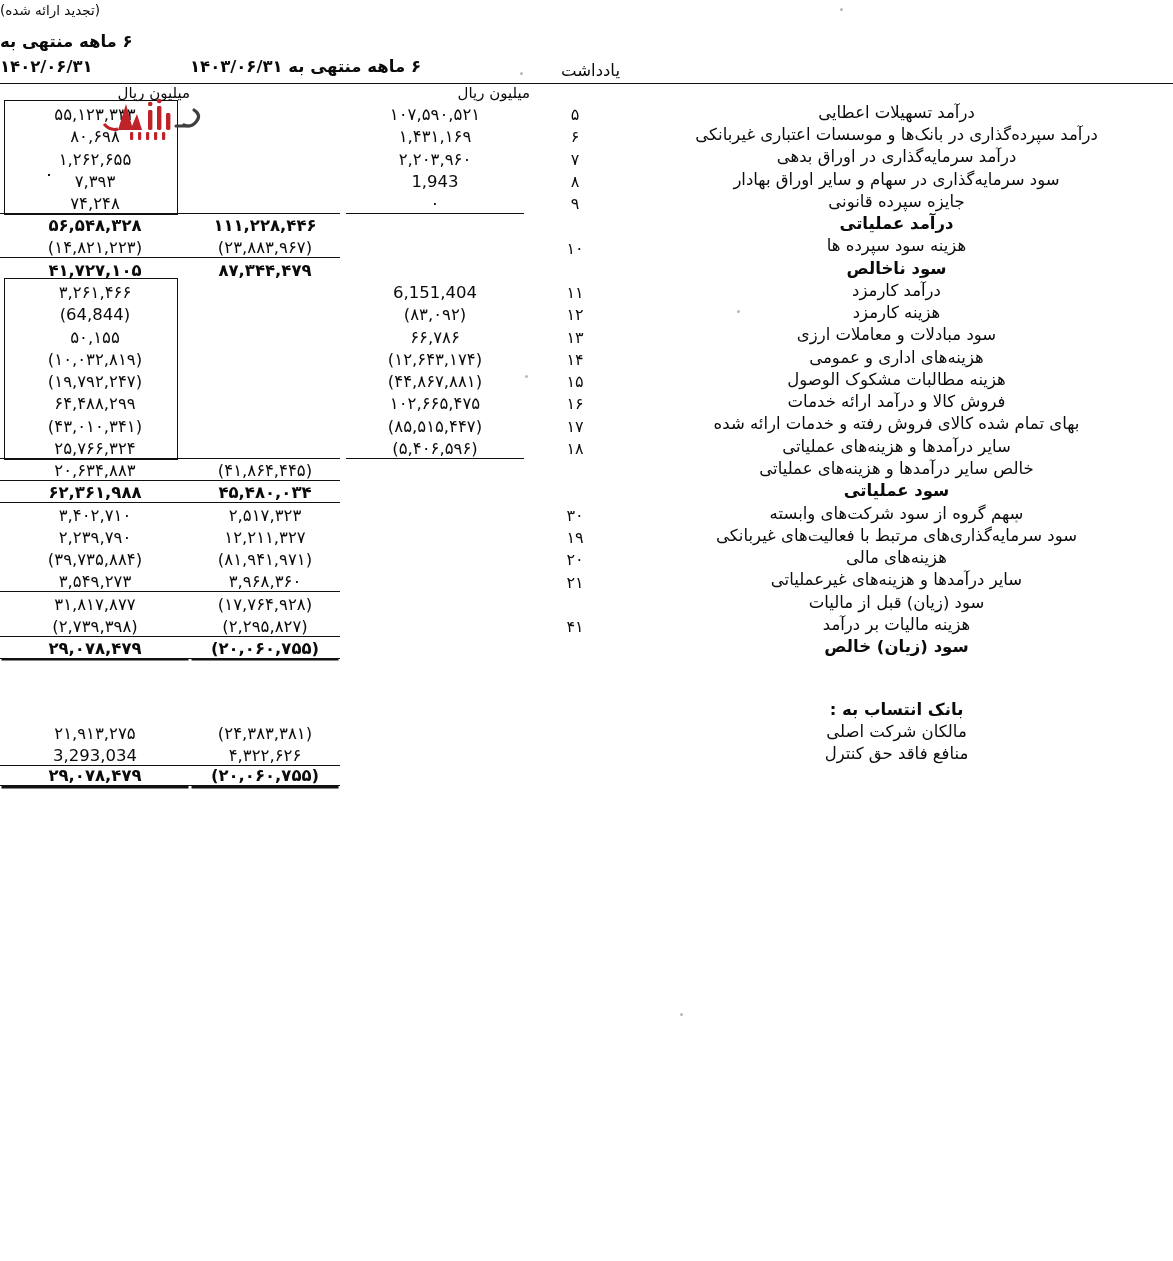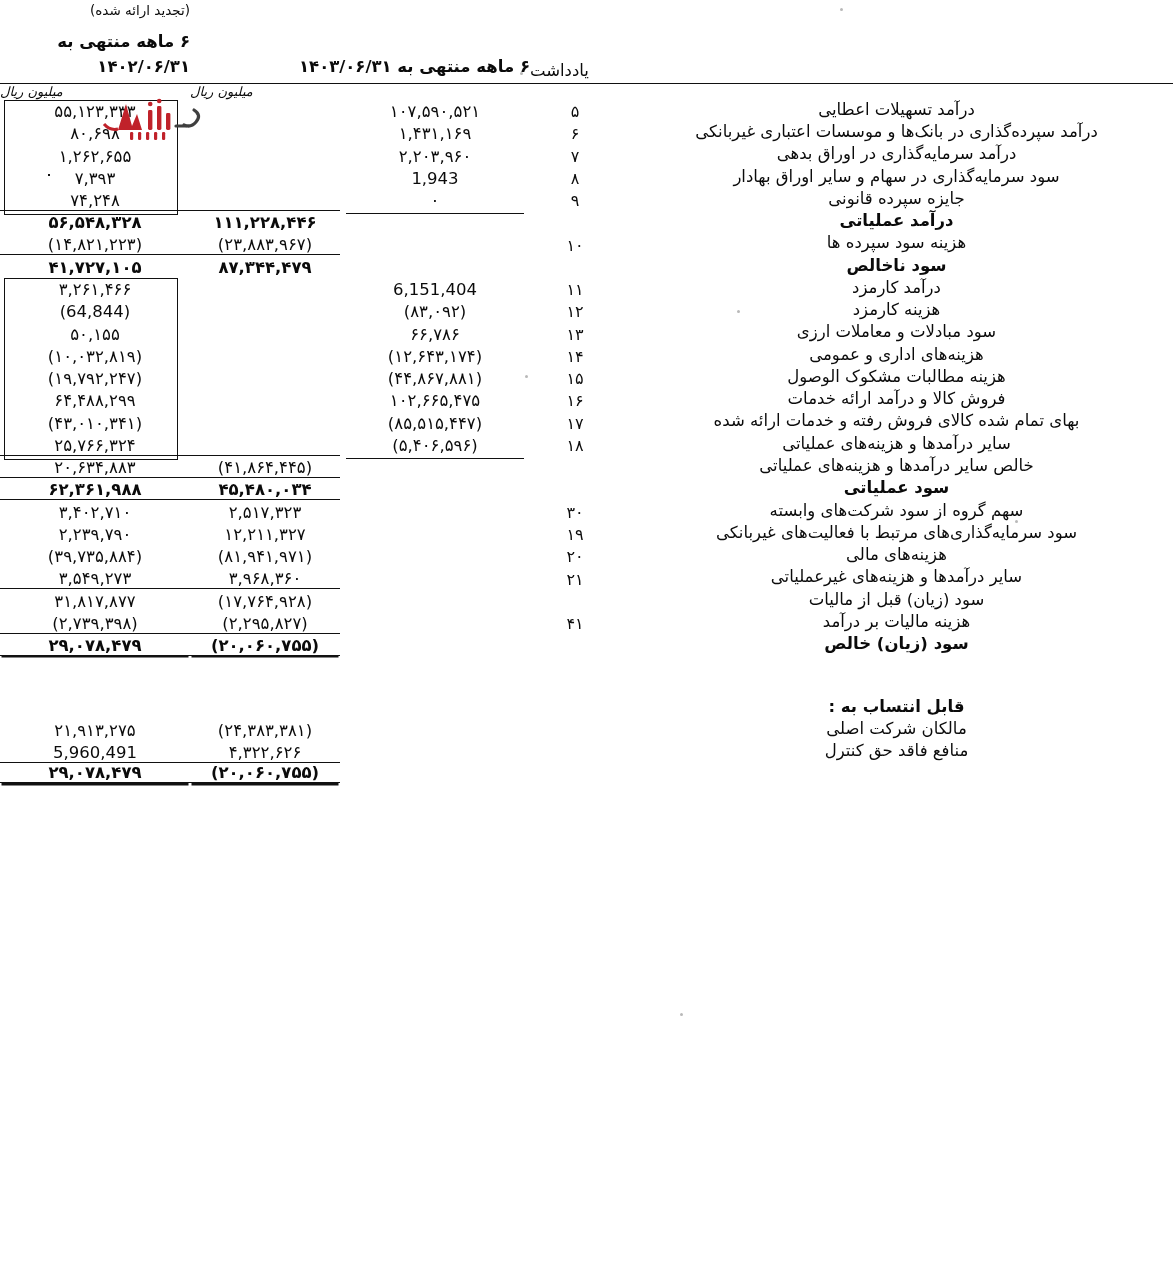--- a/index.html
+++ b/index.html
@@ -40,44 +40,43 @@
 
   
   col.c-label { width: 553px; }
   col.c-note  { width: 90px; }
   col.c-sub   { width: 190px; }
   col.c-tot   { width: 150px; }
   col.c-prev  { width: 190px; }
 
   
   .hdr-cell {
-    text-align: right;
+    text-align: left;
     font-size: 16.5px;
     line-height: 1.5;
     padding-bottom: 6px;
     font-weight: bold;
     letter-spacing: .2px;
   }
   .hdr-restated {
     font-size: 13.5px;
     font-weight: normal;
     display: block;
     margin-bottom: 10px;
   }
   .hdr-note {
-    text-align: left;
+    text-align: right;
     font-size: 16.5px;
     padding-bottom: 6px;
   }
   .hdr-rule td { border-bottom: 1.6px solid #111; height: 3px; }
   .unit-cell {
-    text-align: left;
-    font-size: 13px;
+    text-align: right;
+    font-size: 15px;
     padding: 7px 0 9px 0;
-    font-style: italic;
   }
 
   
   .row-label {
     text-align: center;
     font-size: 16.5px;
     padding: 6.5px 10px 6.5px 0;
     line-height: 1.35;
   }
   .row-label.bold { font-weight: bold; }
@@ -367,39 +366,39 @@
           <td class="num rule-top dbl-bot bold">۲۹,۰۷۸,۴۷۹</td>
         </tr>
         <tr class="sp-lg">
           <td class=""></td>
           <td class=""></td>
           <td class=""></td>
           <td class=""></td>
           <td class=""></td>
         </tr>
         <tr>
-          <td class="row-label bold">قابل انتساب به :</td>
+          <td class="row-label bold">بانک انتساب به :</td>
           <td class=""></td>
           <td class=""></td>
           <td class=""></td>
           <td class=""></td>
         </tr>
         <tr>
           <td class="row-label">مالکان شرکت اصلی</td>
           <td class="note-cell"></td>
           <td class="num"></td>
           <td class="num">(۲۴,۳۸۳,۳۸۱)</td>
           <td class="num">۲۱,۹۱۳,۲۷۵</td>
         </tr>
         <tr>
           <td class="row-label">منافع فاقد حق کنترل</td>
           <td class="note-cell"></td>
           <td class="num"></td>
           <td class="num rule-bot">۴,۳۲۲,۶۲۶</td>
-          <td class="num rule-bot">5,960,491</td>
+          <td class="num rule-bot">3,293,034</td>
         </tr>
         <tr>
           <td class="row-label bold"></td>
           <td class="note-cell"></td>
           <td class="num"></td>
           <td class="num bold dbl-bot">(۲۰,۰۶۰,۷۵۵)</td>
           <td class="num bold dbl-bot">۲۹,۰۷۸,۴۷۹</td>
         </tr>
       </tbody>
   </table>

